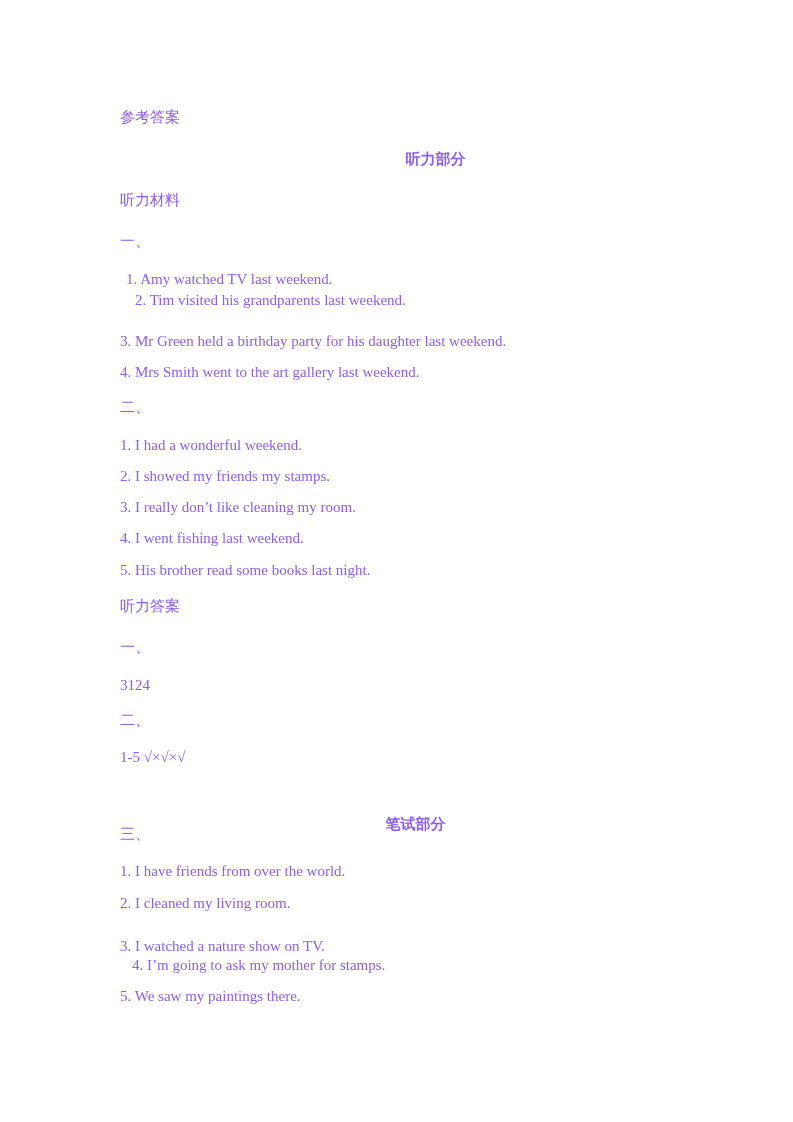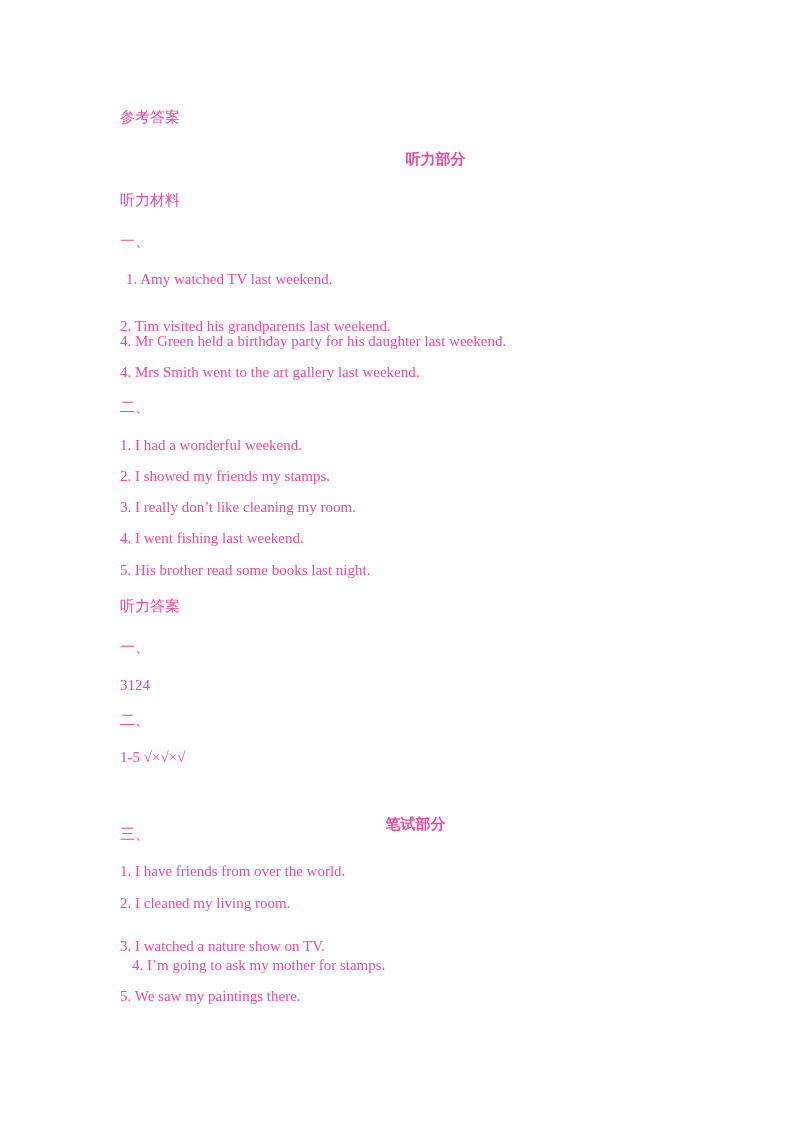--- a/index.html
+++ b/index.html
@@ -3,21 +3,21 @@
   <meta charset="utf-8">
   <style>
     html, body { margin: 0; padding: 0; background: #ffffff; }
     body { width: 793px; height: 1122px; position: relative; overflow: hidden; }
     .page { position: absolute; left: 0; top: 0; width: 793px; height: 1122px; background: #ffffff; }
     .line {
       position: absolute;
       left: 120px;
       font-family: "Liberation Serif", "DejaVu Serif", serif;
       font-size: 15px;
-      color: #ec4899;
+      color: #8b5cf6;
       white-space: nowrap;
       line-height: 18px;
     }
     .cjk {
       font-family: "DejaVu Sans", "Liberation Sans", sans-serif;
       font-size: 15px;
     }
     .heading {
       left: 0;
       width: 793px;
@@ -33,22 +33,22 @@
 <div class="page">
 
   <div class="line cjk" style="top:108px;">参考答案</div>
 
   <div class="line heading" style="top:150px;padding-left:39px;">听力部分</div>
 
   <div class="line cjk" style="top:191px;">听力材料</div>
 
   <div class="line cjk" style="top:232px;">一、</div>
   <div class="line" style="top:270px;margin-left:6px;">1. Amy watched TV last weekend.</div>
-  <div class="line" style="top:317px;">2. Tim visited his grandparents last weekend.</div>
-  <div class="line" style="top:332px;">4. Mr Green held a birthday party for his daughter last weekend.</div>
+  <div class="line" style="top:291px;margin-left:15px;">2. Tim visited his grandparents last weekend.</div>
+  <div class="line" style="top:332px;">3. Mr Green held a birthday party for his daughter last weekend.</div>
   <div class="line" style="top:363px;">4. Mrs Smith went to the art gallery last weekend.</div>
 
   <div class="line cjk" style="top:398px;">二、</div>
   <div class="line" style="top:436px;">1. I had a wonderful weekend.</div>
   <div class="line" style="top:467px;">2. I showed my friends my stamps.</div>
   <div class="line" style="top:498px;">3. I really don’t like cleaning my room.</div>
   <div class="line" style="top:529px;">4. I went fishing last weekend.</div>
   <div class="line" style="top:561px;">5. His brother read some books last night.</div>
 
   <div class="line cjk" style="top:597px;">听力答案</div>

